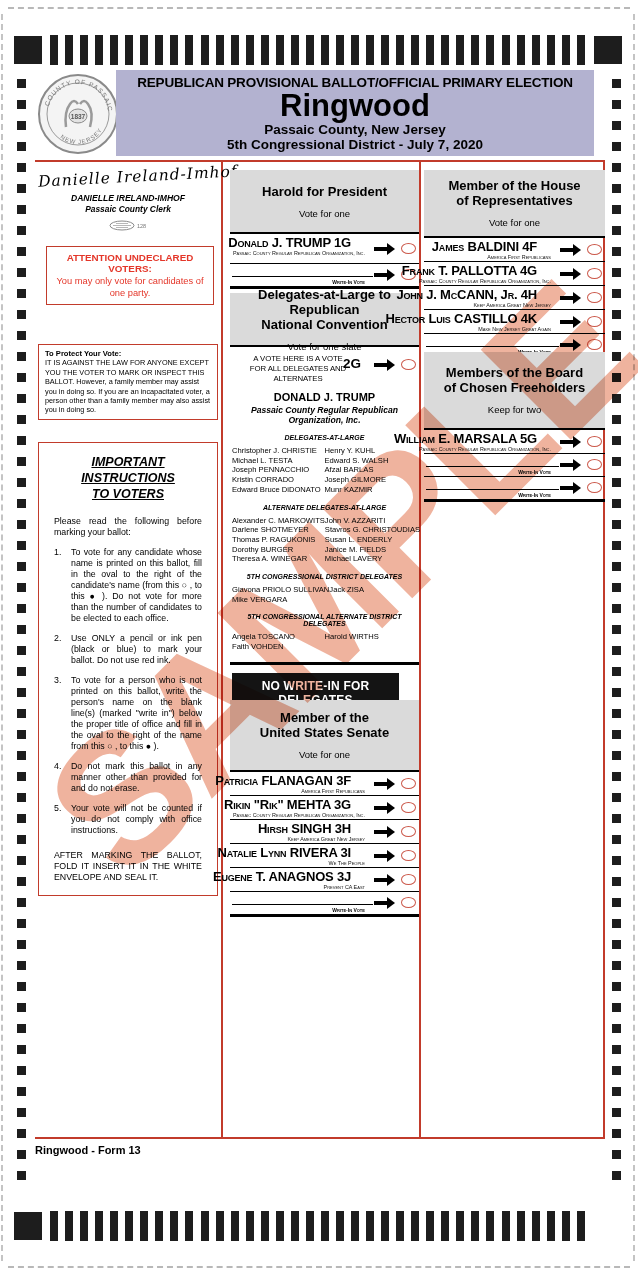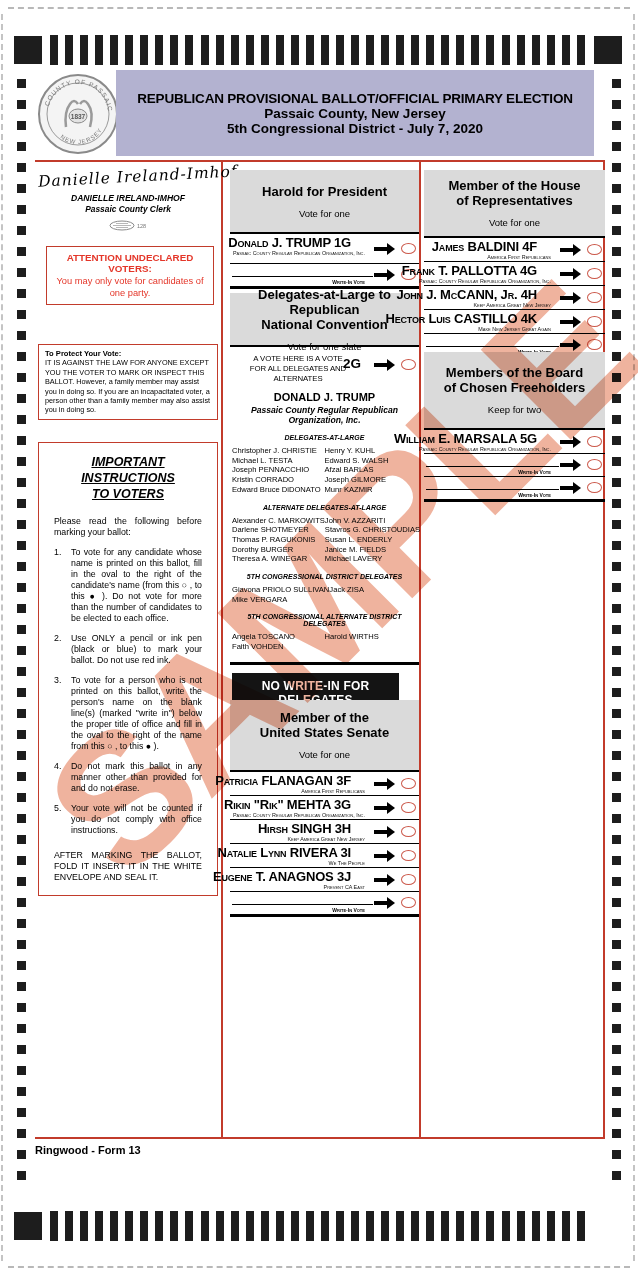--- a/index.html
+++ b/index.html
@@ -109,20 +109,21 @@
         <textPath href="#arcB" startOffset="28%">NEW JERSEY</textPath>
       </text>
       <path d="M30 55 Q28 40 34 32 Q38 26 42 32 M54 55 Q58 40 52 32 Q48 26 44 32" stroke="#9a9a9a" stroke-width="2.5" fill="none"></path>
       <ellipse cx="42" cy="44" rx="9" ry="7" fill="#e3e3e3" stroke="#8a8a8a" stroke-width="1"></ellipse>
       <text x="42" y="46.5" font-size="6.5" text-anchor="middle" fill="#555" font-weight="bold">1837</text>
     </svg>
   </div>
 
   <div id="hdr">
     <div class="hdr-l1">REPUBLICAN PROVISIONAL BALLOT/OFFICIAL PRIMARY ELECTION</div>
+    <div class="hdr-town">Ringwood</div>
     <div class="hdr-l3">Passaic County, New Jersey</div>
     <div class="hdr-l4">5th Congressional District - July 7, 2020</div>
   </div>
 
   <div class="rl" style="left:35px;top:160px;width:570px;height:2px"></div>
   <div class="rl" style="left:35px;top:1137px;width:570px;height:2px"></div>
   <div class="rl" style="left:221px;top:160px;width:2px;height:979px"></div>
   <div class="rl" style="left:419px;top:160px;width:2px;height:979px"></div>
   <div class="rl" style="left:603px;top:160px;width:2px;height:979px"></div>
 

